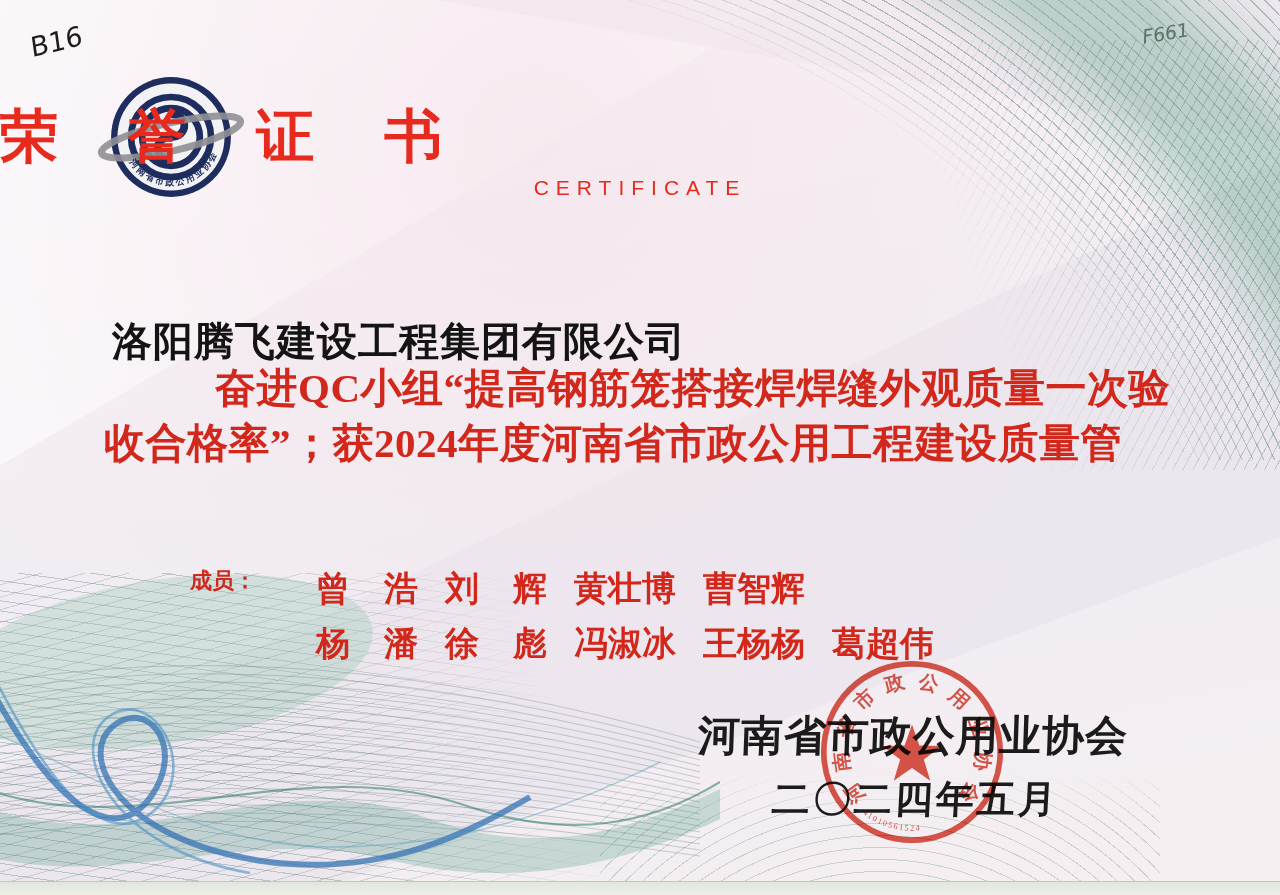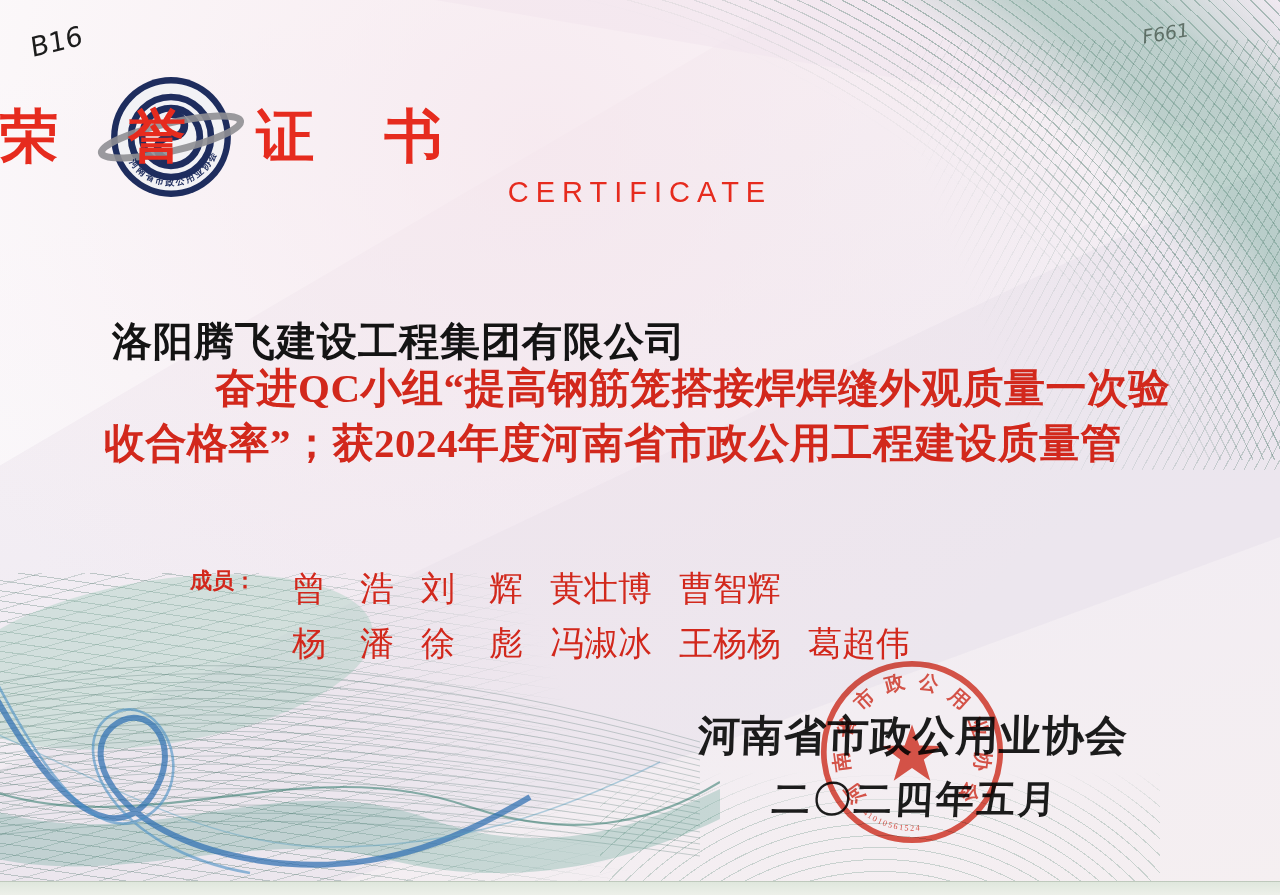--- a/index.html
+++ b/index.html
@@ -62,41 +62,41 @@
   .logo{position:absolute;left:92px;top:58px;width:158px;height:158px;}
 
   .title{
     position:absolute;left:0;top:98px;width:100%;text-align:left;
     font-family:"Liberation Sans","DejaVu Sans",sans-serif;
     font-size:58px;font-weight:900;color:#e62b1e;word-spacing:50px;letter-spacing:2px;
   }
   .subtitle{
     position:absolute;left:0;top:176px;width:100%;text-align:center;
     font-family:"Liberation Sans","DejaVu Sans",sans-serif;
-    font-size:29px;font-weight:500;color:#e62b1e;letter-spacing:7px;
+    font-size:21px;font-weight:500;color:#e62b1e;letter-spacing:7px;
   }
   .recipient{
     position:absolute;left:112px;top:274px;
     font-size:40px;font-weight:800;color:#141414;letter-spacing:1px;margin-top:40px;
   }
   .body-line{position:absolute;font-size:41px;font-weight:800;color:#d2281c;letter-spacing:.5px;white-space:nowrap;}
   .body-line1{left:215px;top:361px;text-align:center;}
   .body-line2{left:104px;top:416px;}
   .body-line3{left:104px;top:493px;}
   .award{color:#3e9cd6;letter-spacing:6px;padding:0 4px;}
 
   .members-label{
     position:absolute;left:190px;top:566px;
     font-family:"Liberation Sans","DejaVu Sans",sans-serif;
     font-size:22px;font-weight:700;color:#d2281c;
   }
   .members-row{
-    position:absolute;left:292px;display:flex;gap:27px;
-    font-family:"Liberation Sans","DejaVu Sans",sans-serif;
-    font-size:34px;font-weight:400;color:#d2281c;white-space:nowrap;
+    position:absolute;left:316px;display:flex;gap:27px;
+    font-family:"Liberation Sans","DejaVu Sans",sans-serif;
+    font-size:34px;font-weight:700;color:#d2281c;white-space:nowrap;
   }
   .members-row1{top:566px;}
   .members-row2{top:621px;}
 
   .issuer-org{
     position:absolute;left:698px;top:708px;z-index:5;
     font-size:42px;font-weight:600;color:#1b1b1b;letter-spacing:1px;white-space:nowrap;
     transform:skewX(-2deg);
   }
   .issuer-date{

